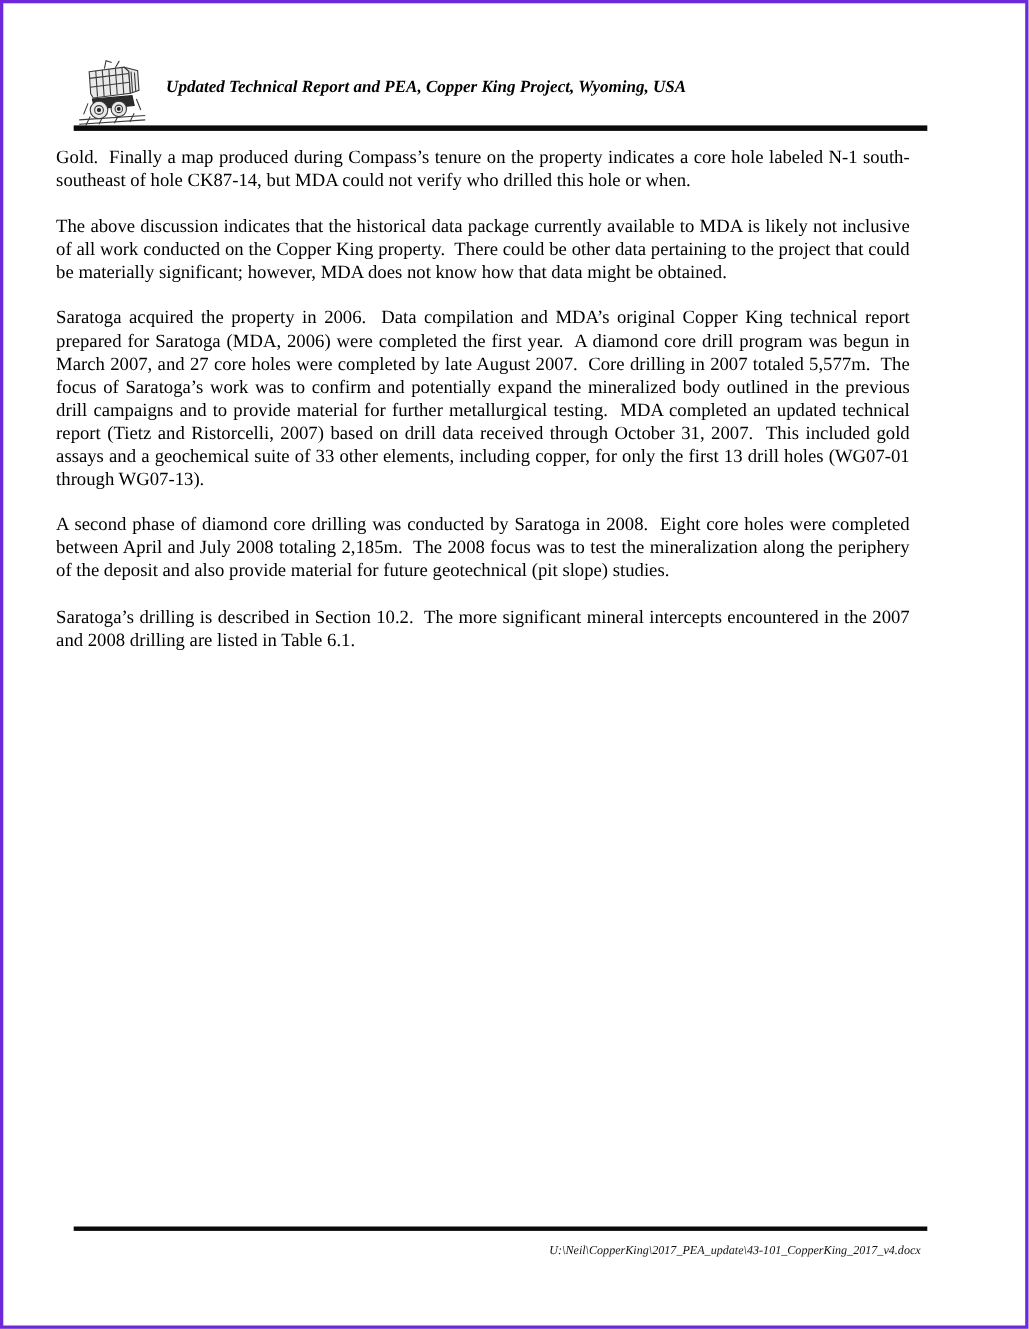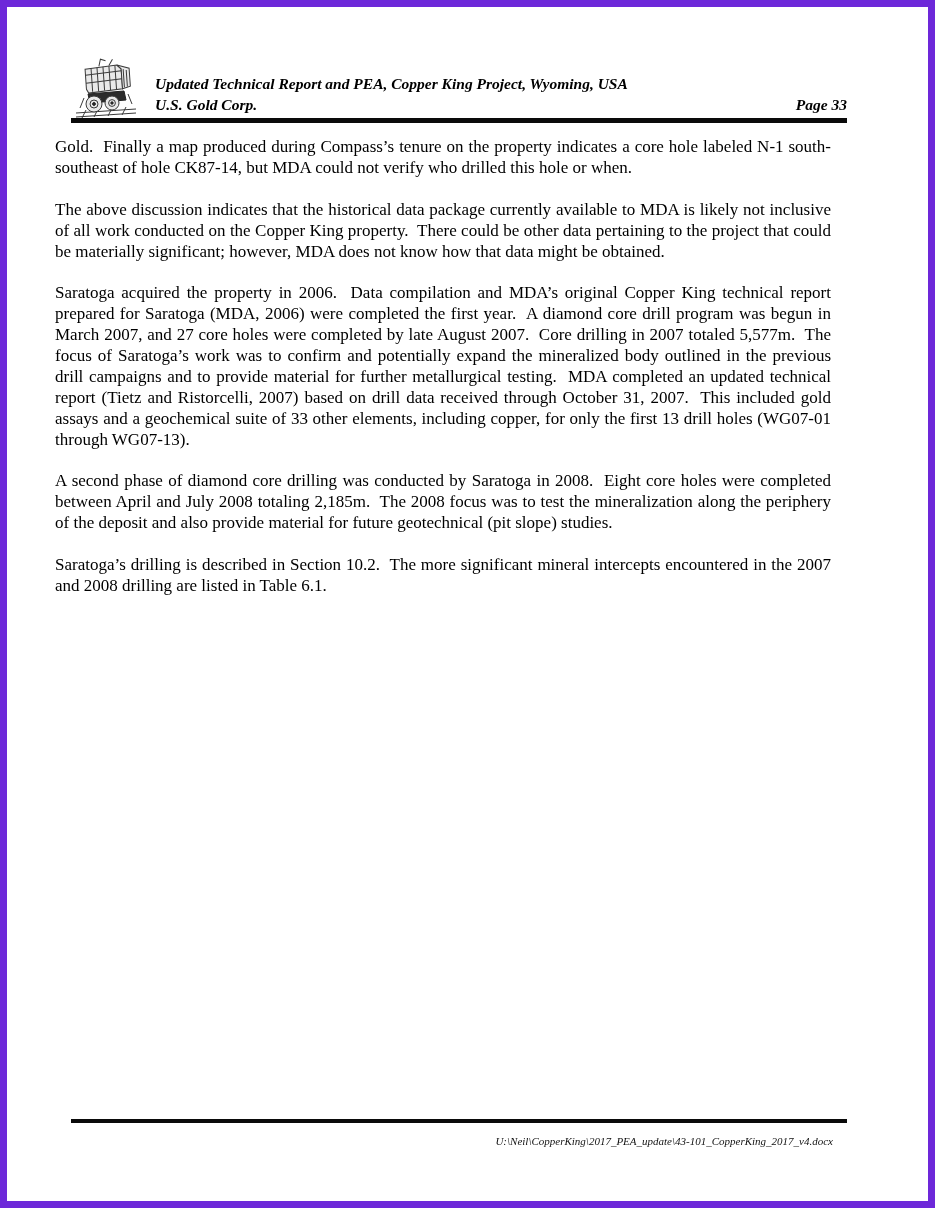--- a/index.html
+++ b/index.html
@@ -6,21 +6,21 @@
   body {
     width: 935px; height: 1208px;
     background: #ffffff;
     font-family: "Liberation Serif", "DejaVu Serif", serif;
     color: #000;
     position: relative;
     overflow: hidden;
   }
   .page {
     position: absolute; inset: 0;
-    border: 7px solid #6d28d9;
+    border: 3px solid #6d28d9;
     box-sizing: border-box;
   }
   
   .hdr { position: absolute; left: 64px; top: 50px; width: 776px; }
   .hdr-logo { position: absolute; left: 3px; top: 1px; width: 64px; height: 62px; }
   .hdr-text { position: absolute; left: 84px; top: 16px; width: 692px; }
   .hdr-title {
     font-weight: bold; font-style: italic;
     font-size: 15.5px; line-height: 21px; white-space: nowrap;
   }
@@ -90,24 +90,20 @@
         <circle class="sketch-dark" cx="20" cy="46" r="1.4"></circle>
         <circle class="sketch-fill" cx="38" cy="45" r="7"></circle>
         <circle class="sketch" cx="38" cy="45" r="3.4"></circle>
         <circle class="sketch-dark" cx="38" cy="45" r="1.2"></circle>
 
         <path class="sketch" d="M10 40 L6 50 M54 36 L58 46"></path>
       </svg>
     </div>
     <div class="hdr-text">
       <div class="hdr-title">Updated Technical Report and PEA, Copper King Project, Wyoming, USA</div>
-      <div class="hdr-row2">
-        <span class="hdr-company">U.S. Gold Corp.</span>
-        <span class="hdr-page">Page 33</span>
-      </div>
     </div>
   </div>
   <div class="hdr-rule"></div>
 
   <div class="doc-body">
     <p>Gold.  Finally a map produced during Compass’s tenure on the property indicates a core hole labeled N-1 south-southeast of hole CK87-14, but MDA could not verify who drilled this hole or when.</p>
     <p>The above discussion indicates that the historical data package currently available to MDA is likely not inclusive of all work conducted on the Copper King property.  There could be other data pertaining to the project that could be materially significant; however, MDA does not know how that data might be obtained.</p>
     <p>Saratoga acquired the property in 2006.  Data compilation and MDA’s original Copper King technical report prepared for Saratoga (MDA, 2006) were completed the first year.  A diamond core drill program was begun in March 2007, and 27 core holes were completed by late August 2007.  Core drilling in 2007 totaled 5,577m.  The focus of Saratoga’s work was to confirm and potentially expand the mineralized body outlined in the previous drill campaigns and to provide material for further metallurgical testing.  MDA completed an updated technical report (Tietz and Ristorcelli, 2007) based on drill data received through October 31, 2007.  This included gold assays and a geochemical suite of 33 other elements, including copper, for only the first 13 drill holes (WG07-01 through WG07-13).</p>
     <p>A second phase of diamond core drilling was conducted by Saratoga in 2008.  Eight core holes were completed between April and July 2008 totaling 2,185m.  The 2008 focus was to test the mineralization along the periphery of the deposit and also provide material for future geotechnical (pit slope) studies.</p>
     <p>Saratoga’s drilling is described in Section 10.2.  The more significant mineral intercepts encountered in the 2007 and 2008 drilling are listed in Table 6.1.</p>

